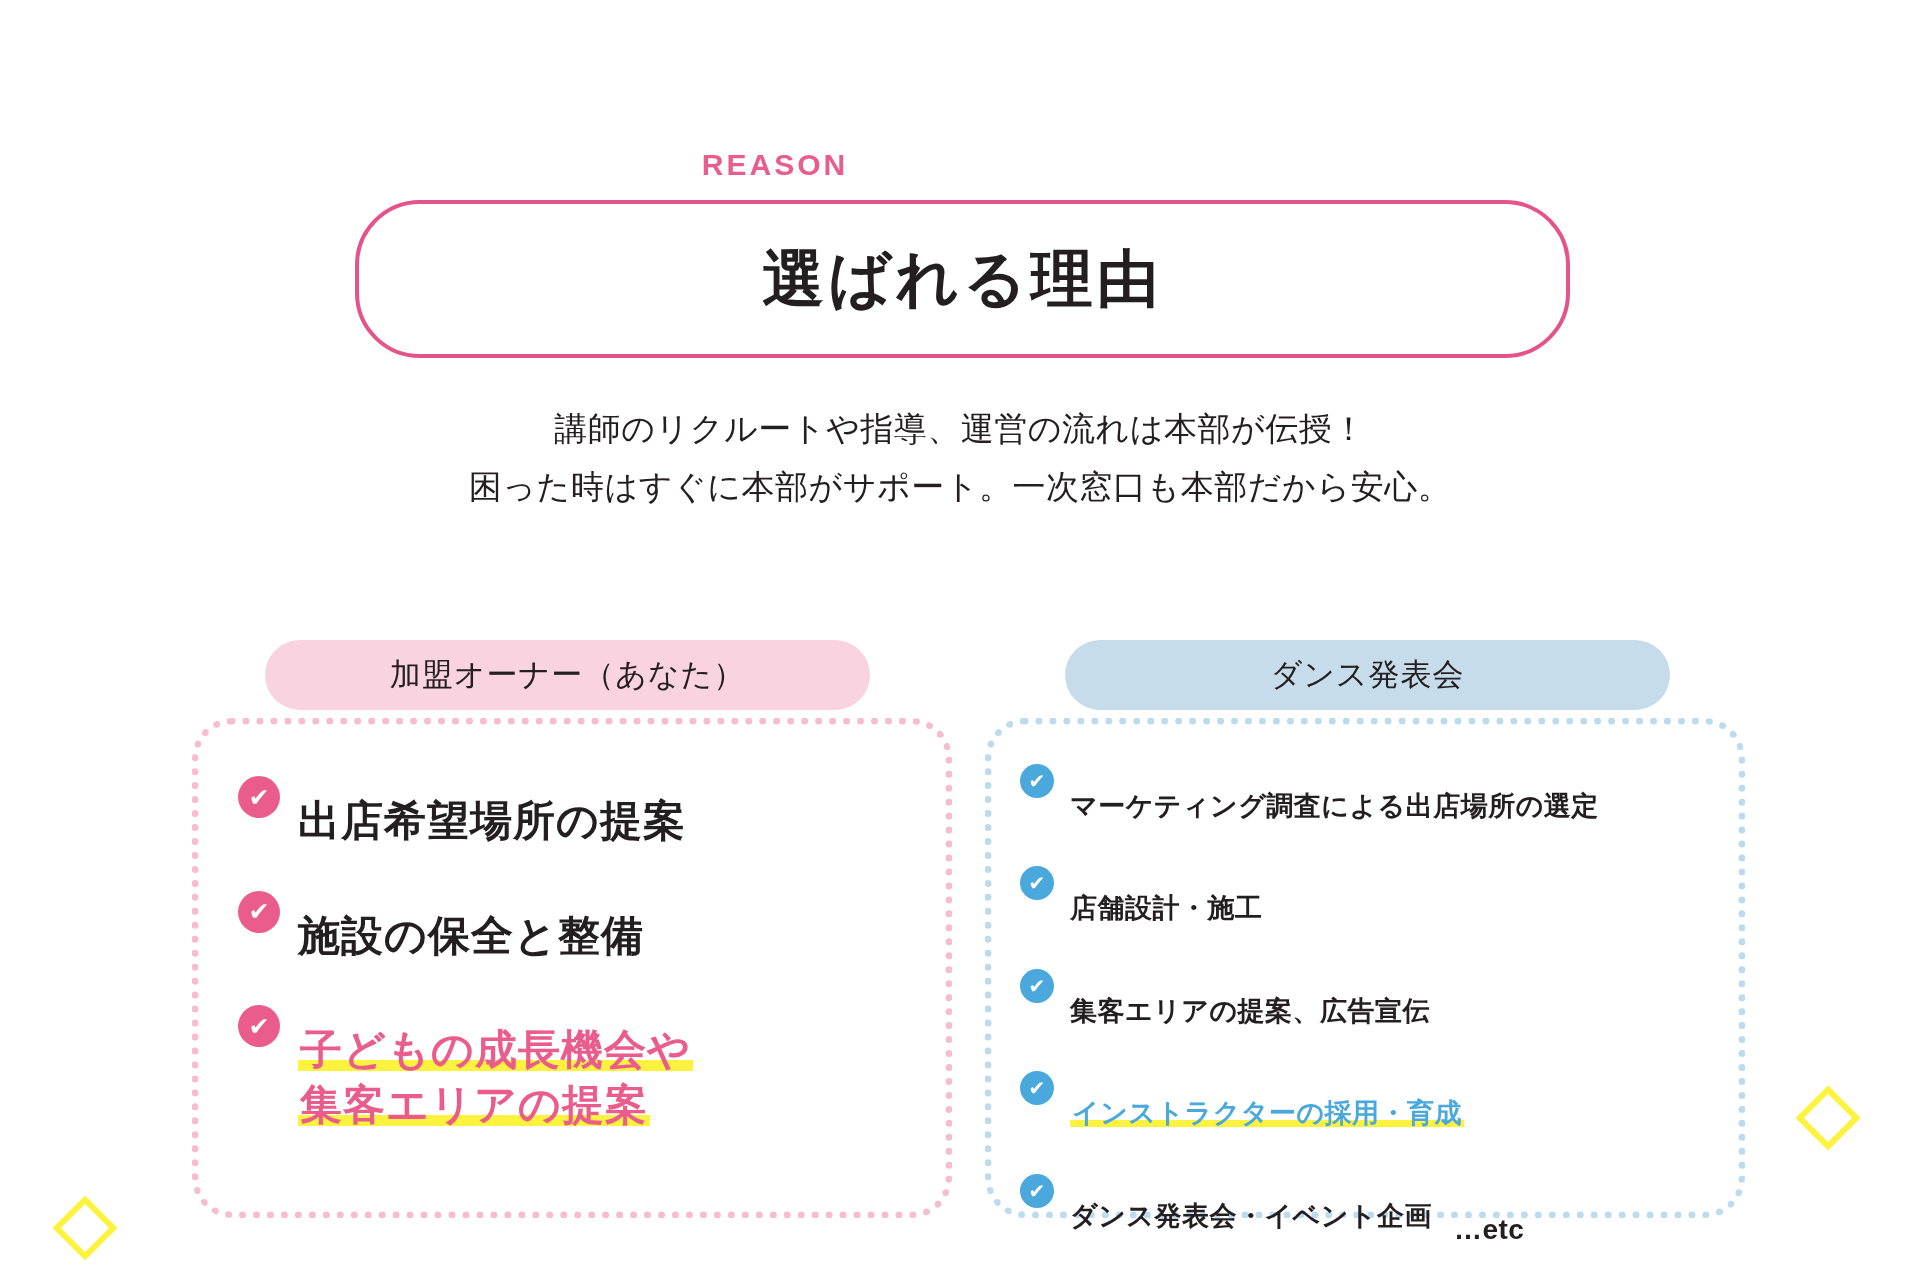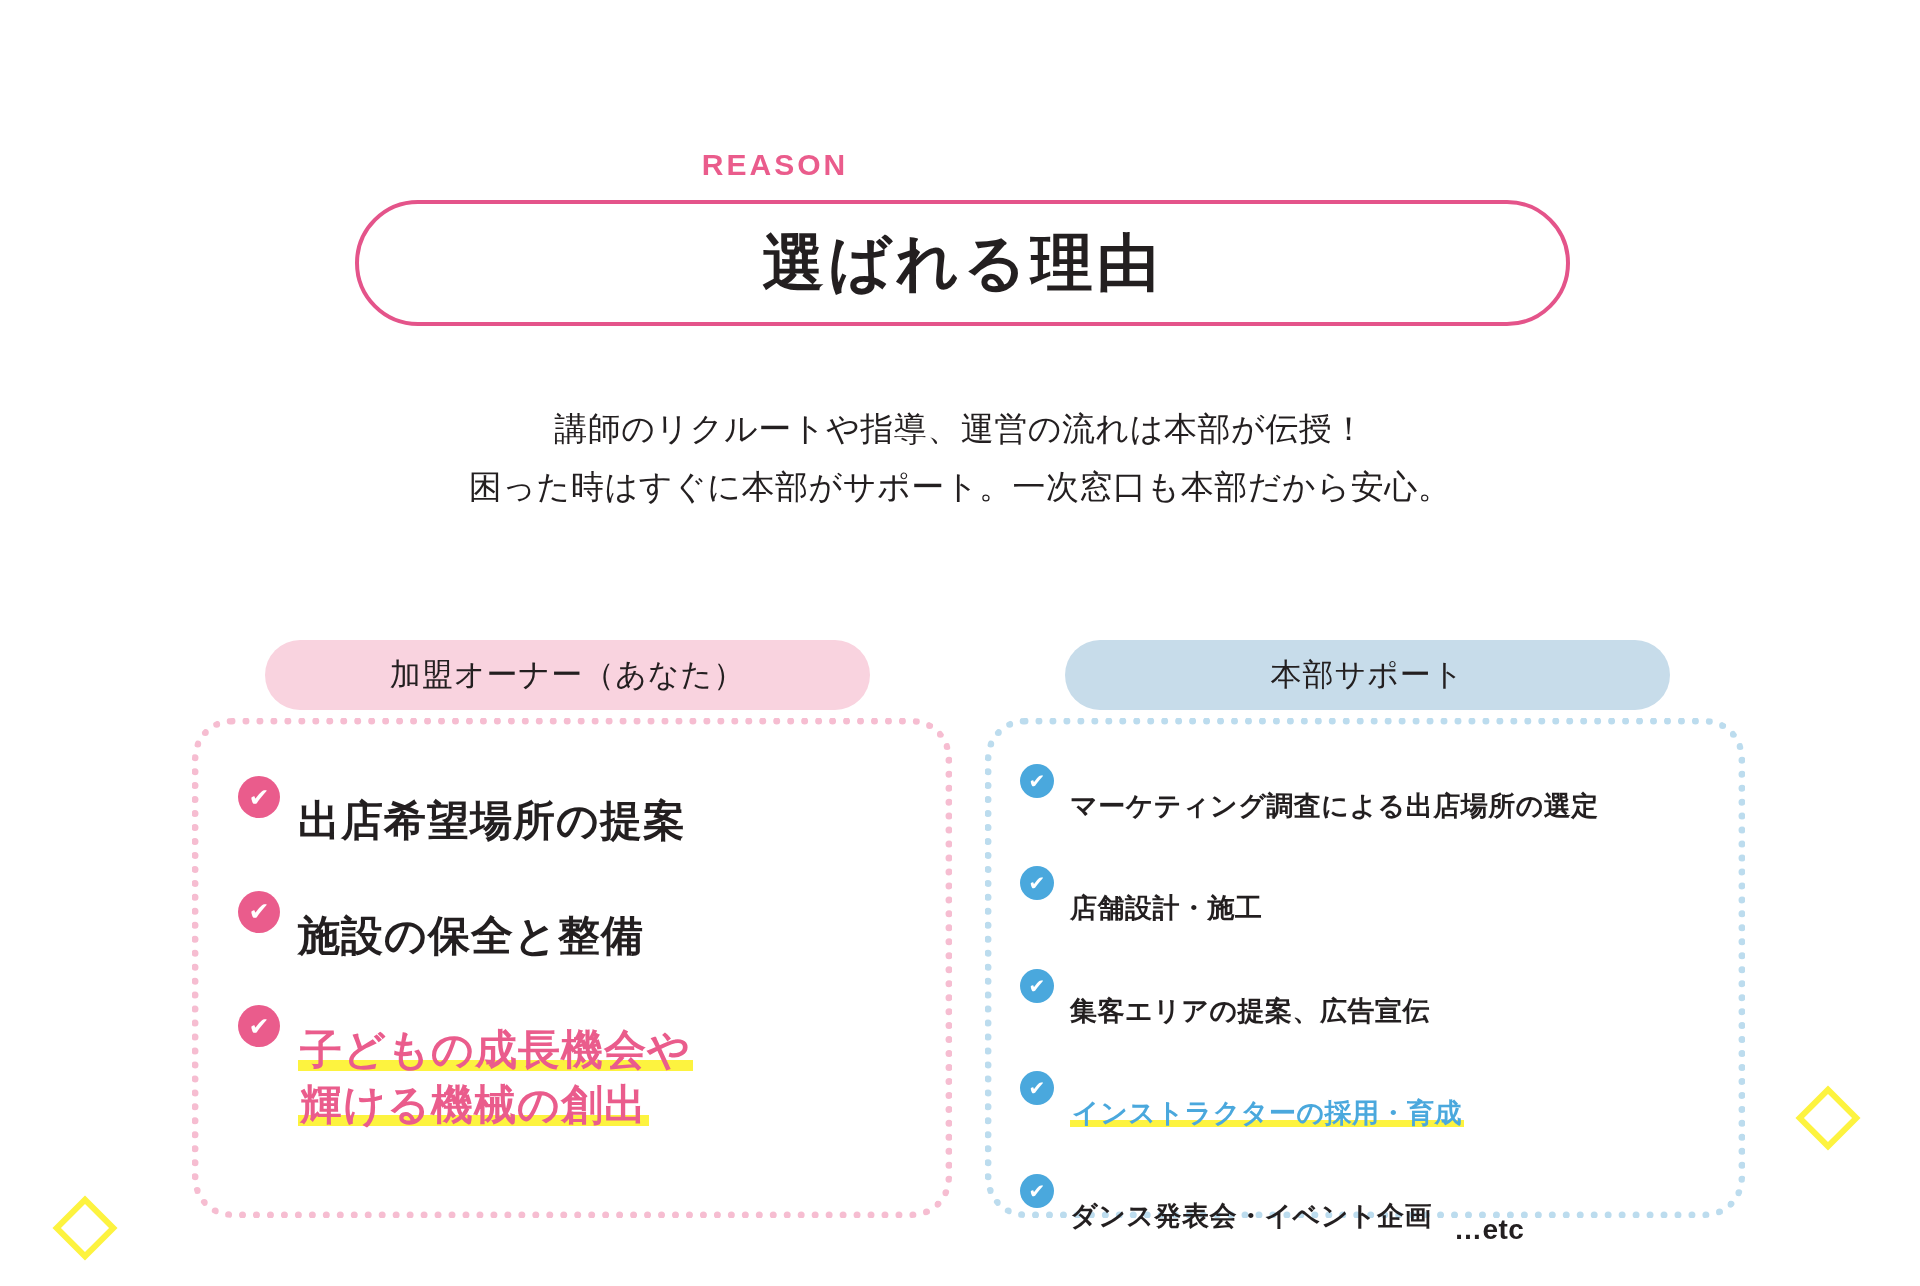--- a/index.html
+++ b/index.html
@@ -33,21 +33,21 @@
     font-weight: bold;
     letter-spacing: 3px;
     color: #ea5c8c;
   }
 
   .title-pill {
     position: absolute;
     top: 200px;
     left: 355px;
     width: 1215px;
-    height: 126px;
+    height: 158px;
     box-sizing: border-box;
     border: 4px solid #e4548a;
     border-radius: 65px;
     background: #ffffff;
     display: flex;
     align-items: center;
     justify-content: center;
   }
   .title-pill span {
     font-size: 62px;
@@ -242,28 +242,28 @@
 
     <div class="item">
       <span class="check">✔</span>
       <span class="item-text">施設の保全と整備</span>
     </div>
 
     <div class="item hl-pink">
       <span class="check">✔</span>
       <span class="item-text">
         <span class="marker">子どもの成長機会や</span><br>
-        <span class="marker">輝ける機械の創出</span>
+        <span class="marker">集客エリアの提案</span>
       </span>
     </div>
 
   </div>
 
   <div class="panel panel-right"></div>
-  <div class="panel-tag tag-right">本部サポート</div>
+  <div class="panel-tag tag-right">ダンス発表会</div>
 
   <div class="list list-right">
 
     <div class="item">
       <span class="check">✔</span>
       <span class="item-text">マーケティング調査による出店場所の選定</span>
     </div>
 
     <div class="item">
       <span class="check">✔</span>

